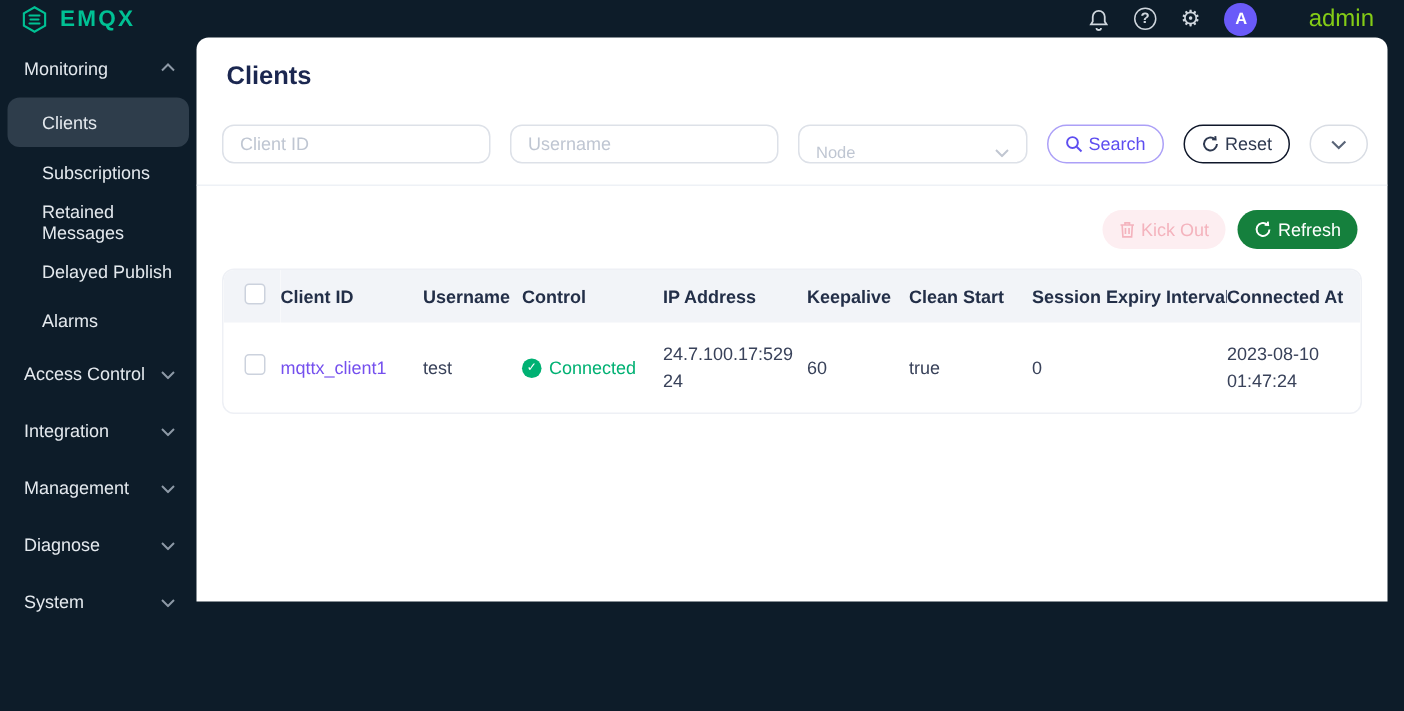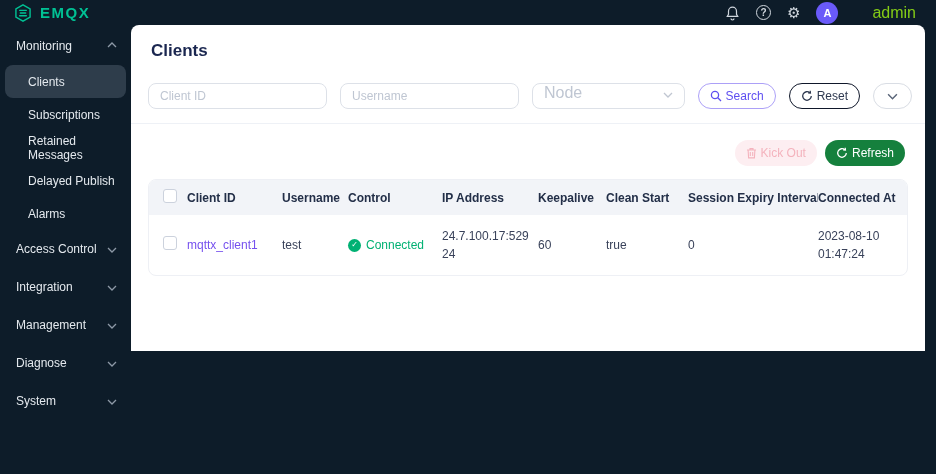--- a/index.html
+++ b/index.html
@@ -12,40 +12,40 @@
   .logo-text { color:#00c194; font-size:15px; font-weight:bold; letter-spacing:1.5px; }
   .header-right { display:flex; align-items:center; gap:16px; }
   .hicon { display:flex; align-items:center; justify-content:center; color:#cfd6dd; cursor:pointer; }
   .gear-glyph { font-size:15px; line-height:1; color:#cfd6dd; }
   .help-circle { width:15px; height:15px; border:1.2px solid #cfd6dd; border-radius:50%; font-size:10px; display:flex; align-items:center; justify-content:center; font-weight:bold; }
   .user { display:flex; align-items:center; gap:8px; cursor:pointer; }
   .avatar { width:22px; height:22px; border-radius:50%; background:#6a5af9; color:#fff; font-size:11px; font-weight:bold; display:flex; align-items:center; justify-content:center; }
   .username { color:#84cc16; font-size:16px;margin-left:26px; }
 
   
-  .app-body { display:flex; height:326px; }
+  .app-body { display:flex; height:376px; }
   .sidebar { width:131px; flex-shrink:0; padding-top:2px; }
   .main-card { flex:1; margin-right:11px; background:#fff; border-radius:8px 8px 0 0; overflow:hidden; }
 
   
   .nav-parent { height:38px; display:flex; align-items:center; justify-content:space-between; padding:0 14px 0 16px; color:#e4e9ee; font-size:12px; cursor:pointer; }
   .nav-child { height:33px; display:flex; align-items:center; padding-left:28px; color:#e4e9ee; font-size:12px; cursor:pointer; }
   .nav-child.active { background:#2e3d4b; border-radius:8px; margin:0 5px; padding-left:23px; }
   .chev { color:#8d99a6; flex-shrink:0; }
   .chev.up { transform:rotate(180deg); }
 
   
   .page-head { padding:16px 20px 0; }
   .page-title { font-size:17px; font-weight:bold; color:#1b2750; }
 
   
   .filters { display:flex; align-items:center; gap:13px; padding:22px 13px 0 17px; }
   .f-input { width:182px; height:26px; border:1px solid #dde1e8; border-radius:8px; font-size:12px; padding:0 11px; color:#39425a; font-family:inherit; outline:none; background:#fff; }
   .f-input::placeholder { color:#bfc6d2; }
-  .f-select { width:182px; height:26px; border:1px solid #dde1e8; border-radius:8px; display:flex; align-items:flex-start; justify-content:space-between; padding:0 11px; font-size:16px; color:#bfc6d2; background:#fff; cursor:pointer; }
+  .f-select { width:182px; height:26px; border:1px solid #dde1e8; border-radius:8px; display:flex; align-items:flex-end; justify-content:space-between; padding:0 11px; font-size:11px; color:#bfc6d2; background:#fff; cursor:pointer; }
   .f-select .chev { color:#c0c6d1; }
   .btn { height:26px; border-radius:13px; display:inline-flex; align-items:center; gap:4px; font-size:12px; padding:0 11px; background:#fff; cursor:pointer; font-family:inherit; white-space:nowrap; }
   .btn-search { border:1px solid #aca0f7; color:#5e4ef0; }
   .btn-reset { border:1px solid #0f172a; color:#2e3950; }
   .btn-expand { border:1px solid #d9dde4; color:#5a6578; padding:0 13px; margin-left:auto; }
   .divider { border-bottom:1px solid #eef1f6; margin-top:14px; }
 
   
   .actions { display:flex; justify-content:flex-end; gap:8px; padding:16px 20px 13px; }
   .btn-kick { background:#fdeef1; color:#f4b3bd; border:none; cursor:not-allowed; }

